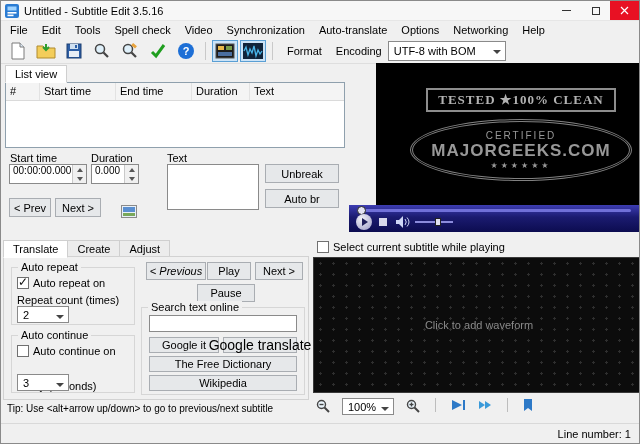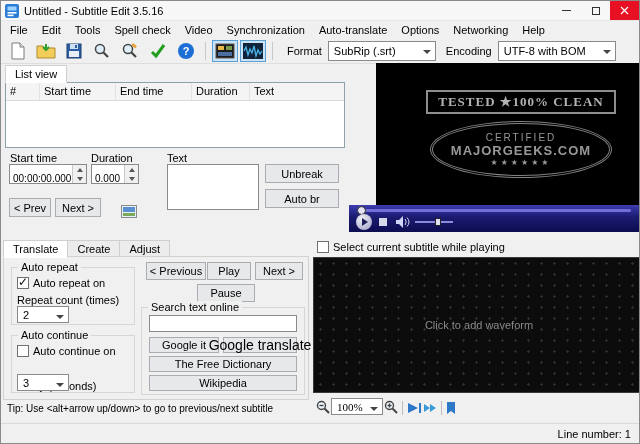--- a/index.html
+++ b/index.html
@@ -30,50 +30,50 @@
   .tab{padding:2px 9px;border:1px solid #cfcfcf;background:#ececec;margin-right:-1px;}
   .tab.active{background:#fff;border-bottom-color:#fff;position:relative;z-index:2;}
   
   .listview{position:absolute;background:#fff;border:1px solid #8fa0ad;}
   .lv-header{display:flex;height:18px;background:#f4f4f4;border-bottom:1px solid #dadada;}
   .lv-col{padding:2px 4px;border-right:1px solid #e2e2e2;overflow:hidden;white-space:nowrap;}
   
   .label{position:absolute;white-space:nowrap;}
   .btn{position:absolute;background:#e6e8ea;border:1px solid #a9adb2;display:flex;align-items:center;justify-content:center;white-space:nowrap;}
   .spinfield{position:absolute;display:flex;height:20px;border:1px solid #8a8a8a;background:#fff;}
-  .spin-text{flex:1;padding-top:8px;padding-left:3px;font-size:10px;white-space:nowrap;overflow:hidden;}
+  .spin-text{flex:1;padding-top:0;padding-left:3px;font-size:10px;white-space:nowrap;overflow:hidden;}
   .spin-btns{width:14px;display:flex;flex-direction:column;border-left:1px solid #c9c9c9;}
   .spin-up,.spin-down{flex:1;background:#f0f0f0;display:flex;align-items:center;justify-content:center;}
   .spin-up:after{content:"";border-left:3px solid transparent;border-right:3px solid transparent;border-bottom:4px solid #555;}
   .spin-down:after{content:"";border-left:3px solid transparent;border-right:3px solid transparent;border-top:4px solid #555;}
   textarea,input[type=text]{border:1px solid #8a8a8a;background:#fff;font-family:"Liberation Sans",sans-serif;font-size:11px;resize:none;}
   
   .groupbox{position:absolute;border:1px solid #d6d6d6;}
   .gb-label{position:absolute;top:-7px;left:6px;background:#f0f0f0;padding:0 3px;white-space:nowrap;}
   .checkrow{position:absolute;display:flex;align-items:center;gap:4px;white-space:nowrap;}
   .checkbox{width:12px;height:12px;background:#fff;border:1px solid #707070;position:relative;flex:none;}
   .checkbox.checked:after{content:"✓";position:absolute;left:0;top:-3px;font-size:12px;color:#111;}
   
   .video-area{position:absolute;background:#000;display:flex;flex-direction:column;align-items:center;justify-content:center;overflow:hidden;margin-left:27px;}
   .wm-tested{border:2px solid #8d8d8d;color:#b2b2b2;font-weight:bold;letter-spacing:1px;padding:2px 10px;font-size:13px;font-family:"Liberation Serif",serif;}
   .wm-seal{margin-top:7px;border:3px double #818181;border-radius:50%;padding:8px 18px;text-align:center;color:#989898;}
   .wm-cert{font-size:10px;letter-spacing:2px;}
-  .wm-site{font-size:13px;font-weight:bold;letter-spacing:1px;}
+  .wm-site{font-size:17px;font-weight:bold;letter-spacing:1px;}
   .wm-stars{font-size:8px;letter-spacing:3px;}
   .player-bar{position:absolute;background:linear-gradient(180deg,#3d3db2 0%,#1b1b70 45%,#0c0c50 100%);}
   .seek-track{position:absolute;left:8px;right:8px;top:4px;height:3px;background:#7070d8;border-radius:2px;}
   .seek-thumb{position:absolute;left:0;top:-3px;width:9px;height:9px;border-radius:50%;background:#e2e2f2;border:1px solid #222;}
   .play-circle{position:absolute;left:7px;top:9px;width:16px;height:16px;border-radius:50%;background:radial-gradient(circle at 35% 30%,#f2f2f8,#9c9cc6);display:flex;align-items:center;justify-content:center;}
   .play-tri{width:0;height:0;border-left:6px solid #20205a;border-top:4px solid transparent;border-bottom:4px solid transparent;margin-left:2px;}
   .stop-btn{position:absolute;left:30px;top:13px;width:8px;height:8px;background:#d8d8ec;}
   .vol-slider{position:absolute;left:66px;top:16px;width:38px;height:2px;background:#8b8bdc;}
   .vol-thumb{position:absolute;left:20px;top:-3px;width:6px;height:8px;background:#e0e0f0;border:1px solid #222;}
   
   .waveform{position:absolute;background-color:#0c0c0c;background-image:radial-gradient(circle,#2f2f2f 1px,transparent 1.3px);background-size:13px 11px;border:1px solid #3a3a3a;display:flex;align-items:center;justify-content:center;color:#8a8a8a;}
-  .wf-controls{position:absolute;display:flex;align-items:flex-end;gap:0;font-family:Liberation Serif, serif;}
+  .wf-controls{position:absolute;display:flex;align-items:flex-start;gap:11px;}
   .vsep{width:1px;height:14px;background:#bdbdbd;margin:0 3px;}
   .icon-btn{display:flex;align-items:center;justify-content:center;}
   
   .statusbar{position:absolute;left:0;bottom:0;width:100%;height:20px;background:#f0f0f0;border-top:1px solid #d9d9d9;display:flex;align-items:center;justify-content:flex-end;padding-right:8px;}
   .tip{position:absolute;font-size:10px;white-space:nowrap;}
   .panelbody{position:absolute;background:#f0f0f0;border:1px solid #d2d2d2;}
 </style>
 </head>
 <body>
 
@@ -170,24 +170,20 @@
         </svg>
     </div>
     <div class="tb-btn pressed">
       <svg width="20" height="16" viewBox="0 0 20 16">
           <rect width="20" height="16" fill="#10233a"></rect>
           <path d="M1 8 L3 4 5 12 7 6 9 10 11 3 13 13 15 7 17 11 19 8" stroke="#49b3e8" stroke-width="1.3" fill="none"></path>
         </svg>
     </div>
     <div class="tb-sep"></div>
     <span class="tb-label">Format</span>
-    <div class="combo" style="width:108px;">
-      <span>SubRip (.srt)</span>
-      <span class="arrow"></span>
-    </div>
     <span class="tb-label">Encoding</span>
     <div class="combo" style="width:118px;">
       <span>UTF-8 with BOM</span>
       <span class="arrow"></span>
     </div>
   </div>
 
   <div class="tabstrip" style="left:4px;top:64px;">
     <div class="tab active">List view</div>
   </div>
@@ -287,21 +283,21 @@
   <div class="checkrow" style="left:16px;top:344px;">
     <div class="checkbox"></div>
     <span>Auto continue on</span>
   </div>
   <div class="label" style="left:16px;top:379px;">Delay (seconds)</div>
   <div class="combo" style="position:absolute;left:16px;top:373px;width:52px;height:17px;">
     <span>3</span>
     <span class="arrow"></span>
   </div>
 
-  <div class="btn" style="left:145px;top:261px;width:60px;height:18px;">&lt; Previous</div>
+  <div class="btn" style="left:145px;top:261px;width:60px;height:18px;font-style:italic;">&lt; Previous</div>
   <div class="btn" style="left:206px;top:261px;width:44px;height:18px;">Play</div>
   <div class="btn" style="left:254px;top:261px;width:48px;height:18px;">Next &gt;</div>
   <div class="btn" style="left:196px;top:283px;width:58px;height:18px;">Pause</div>
 
   <div class="groupbox" style="left:140px;top:306px;width:164px;height:88px;">
     <span class="gb-label">Search text online</span>
   </div>
   <input type="text" style="position: absolute; left: 148px; top: 314px; width: 148px; height: 17px;">
   <div class="btn" style="left:148px;top:336px;width:70px;height:16px;">Google it</div>
   <div class="btn" style="left:222px;top:336px;width:74px;height:16px;font-size:14px;">Google translate</div>

